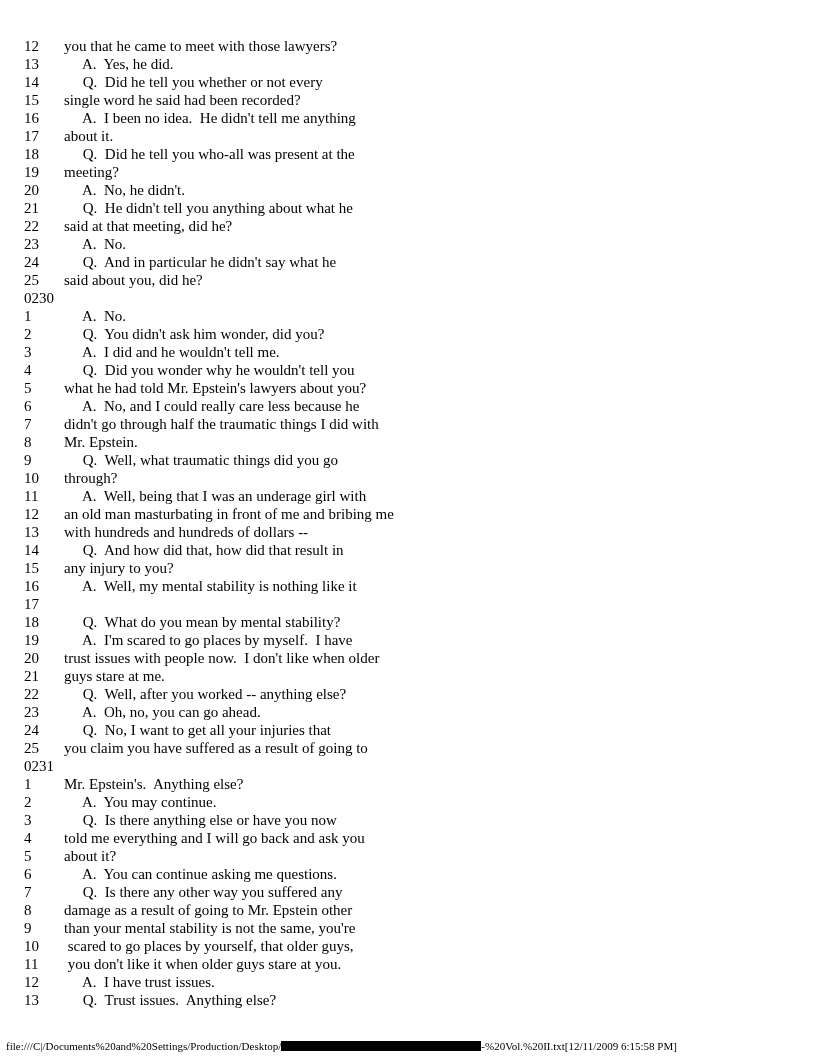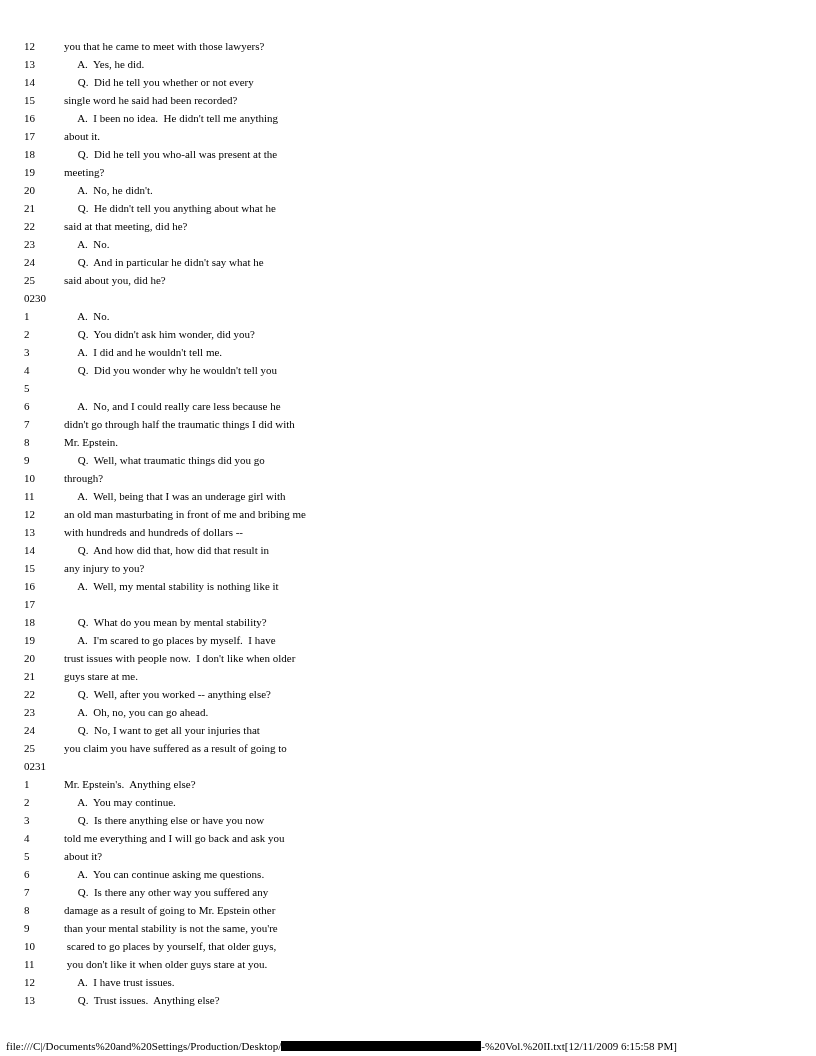--- a/index.html
+++ b/index.html
@@ -11,21 +11,21 @@
     position: relative;
     overflow: hidden;
     font-family: "Liberation Serif", "DejaVu Serif", serif;
     color: #000000;
   }
   .transcript {
     position: absolute;
     top: 37px;
     left: 24px;
     right: 10px;
-    font-size: 11px;
+    font-size: 15px;
     line-height: 18px;
   }
   .line {
     display: flex;
     height: 18px;
   }
   .line .num {
     flex: 0 0 40px;
     white-space: pre;
   }
@@ -124,20 +124,21 @@
     <div class="line">
       <span class="num">3</span>
       <span class="txt">     A.  I did and he wouldn't tell me.</span>
     </div>
     <div class="line">
       <span class="num">4</span>
       <span class="txt">     Q.  Did you wonder why he wouldn't tell you</span>
     </div>
     <div class="line">
       <span class="num">5</span>
+      <span class="txt">what he had told Mr. Epstein's lawyers about you?</span>
     </div>
     <div class="line">
       <span class="num">6</span>
       <span class="txt">     A.  No, and I could really care less because he</span>
     </div>
     <div class="line">
       <span class="num">7</span>
       <span class="txt">didn't go through half the traumatic things I did with</span>
     </div>
     <div class="line">

